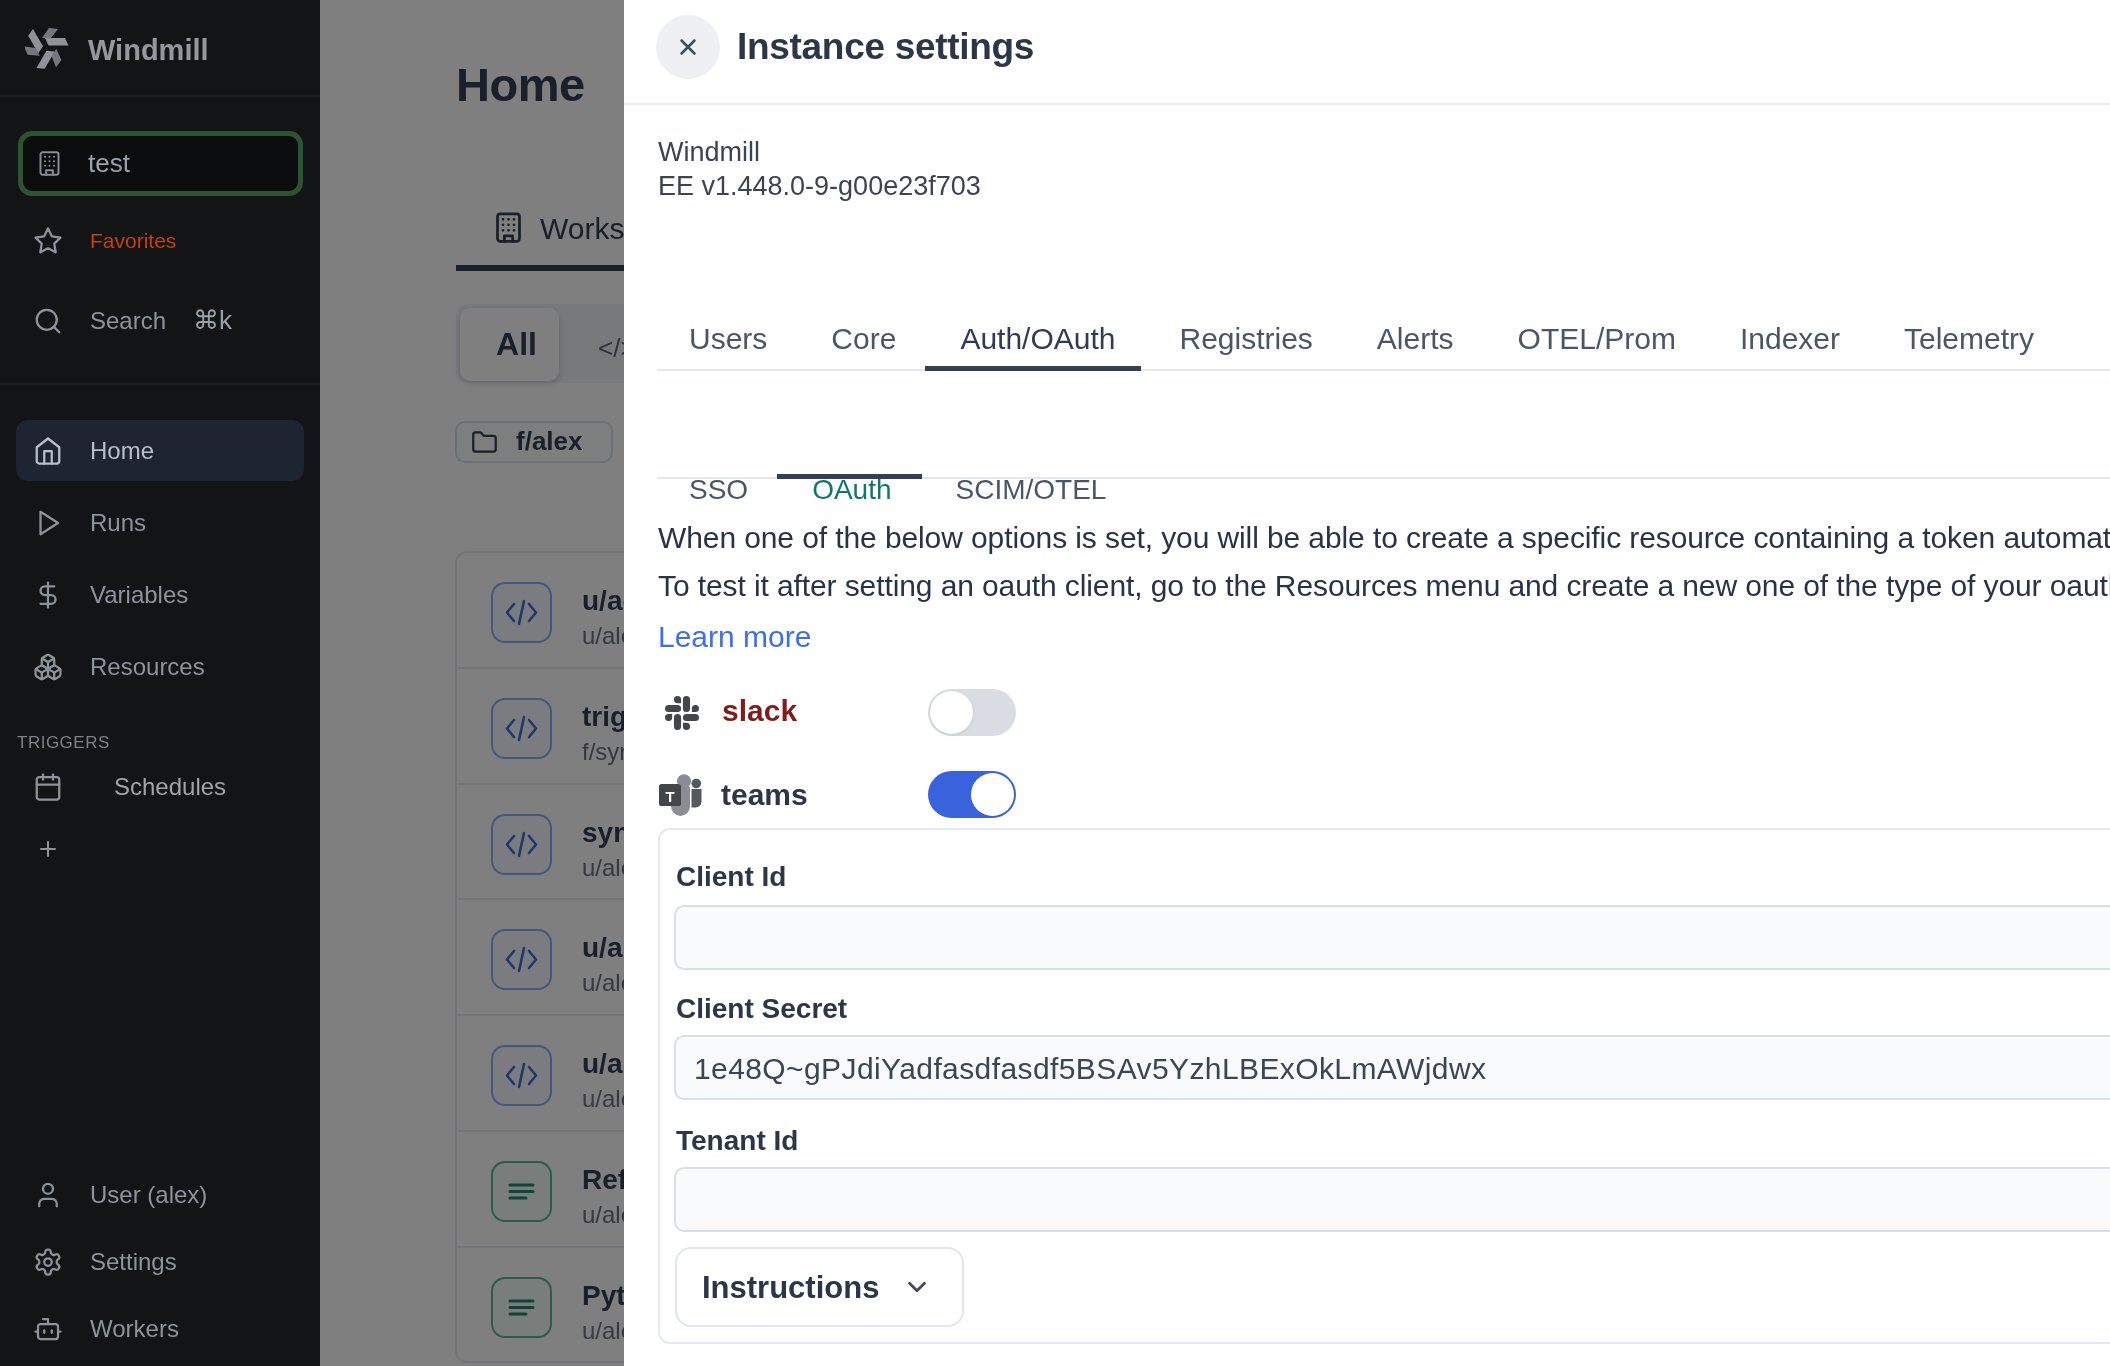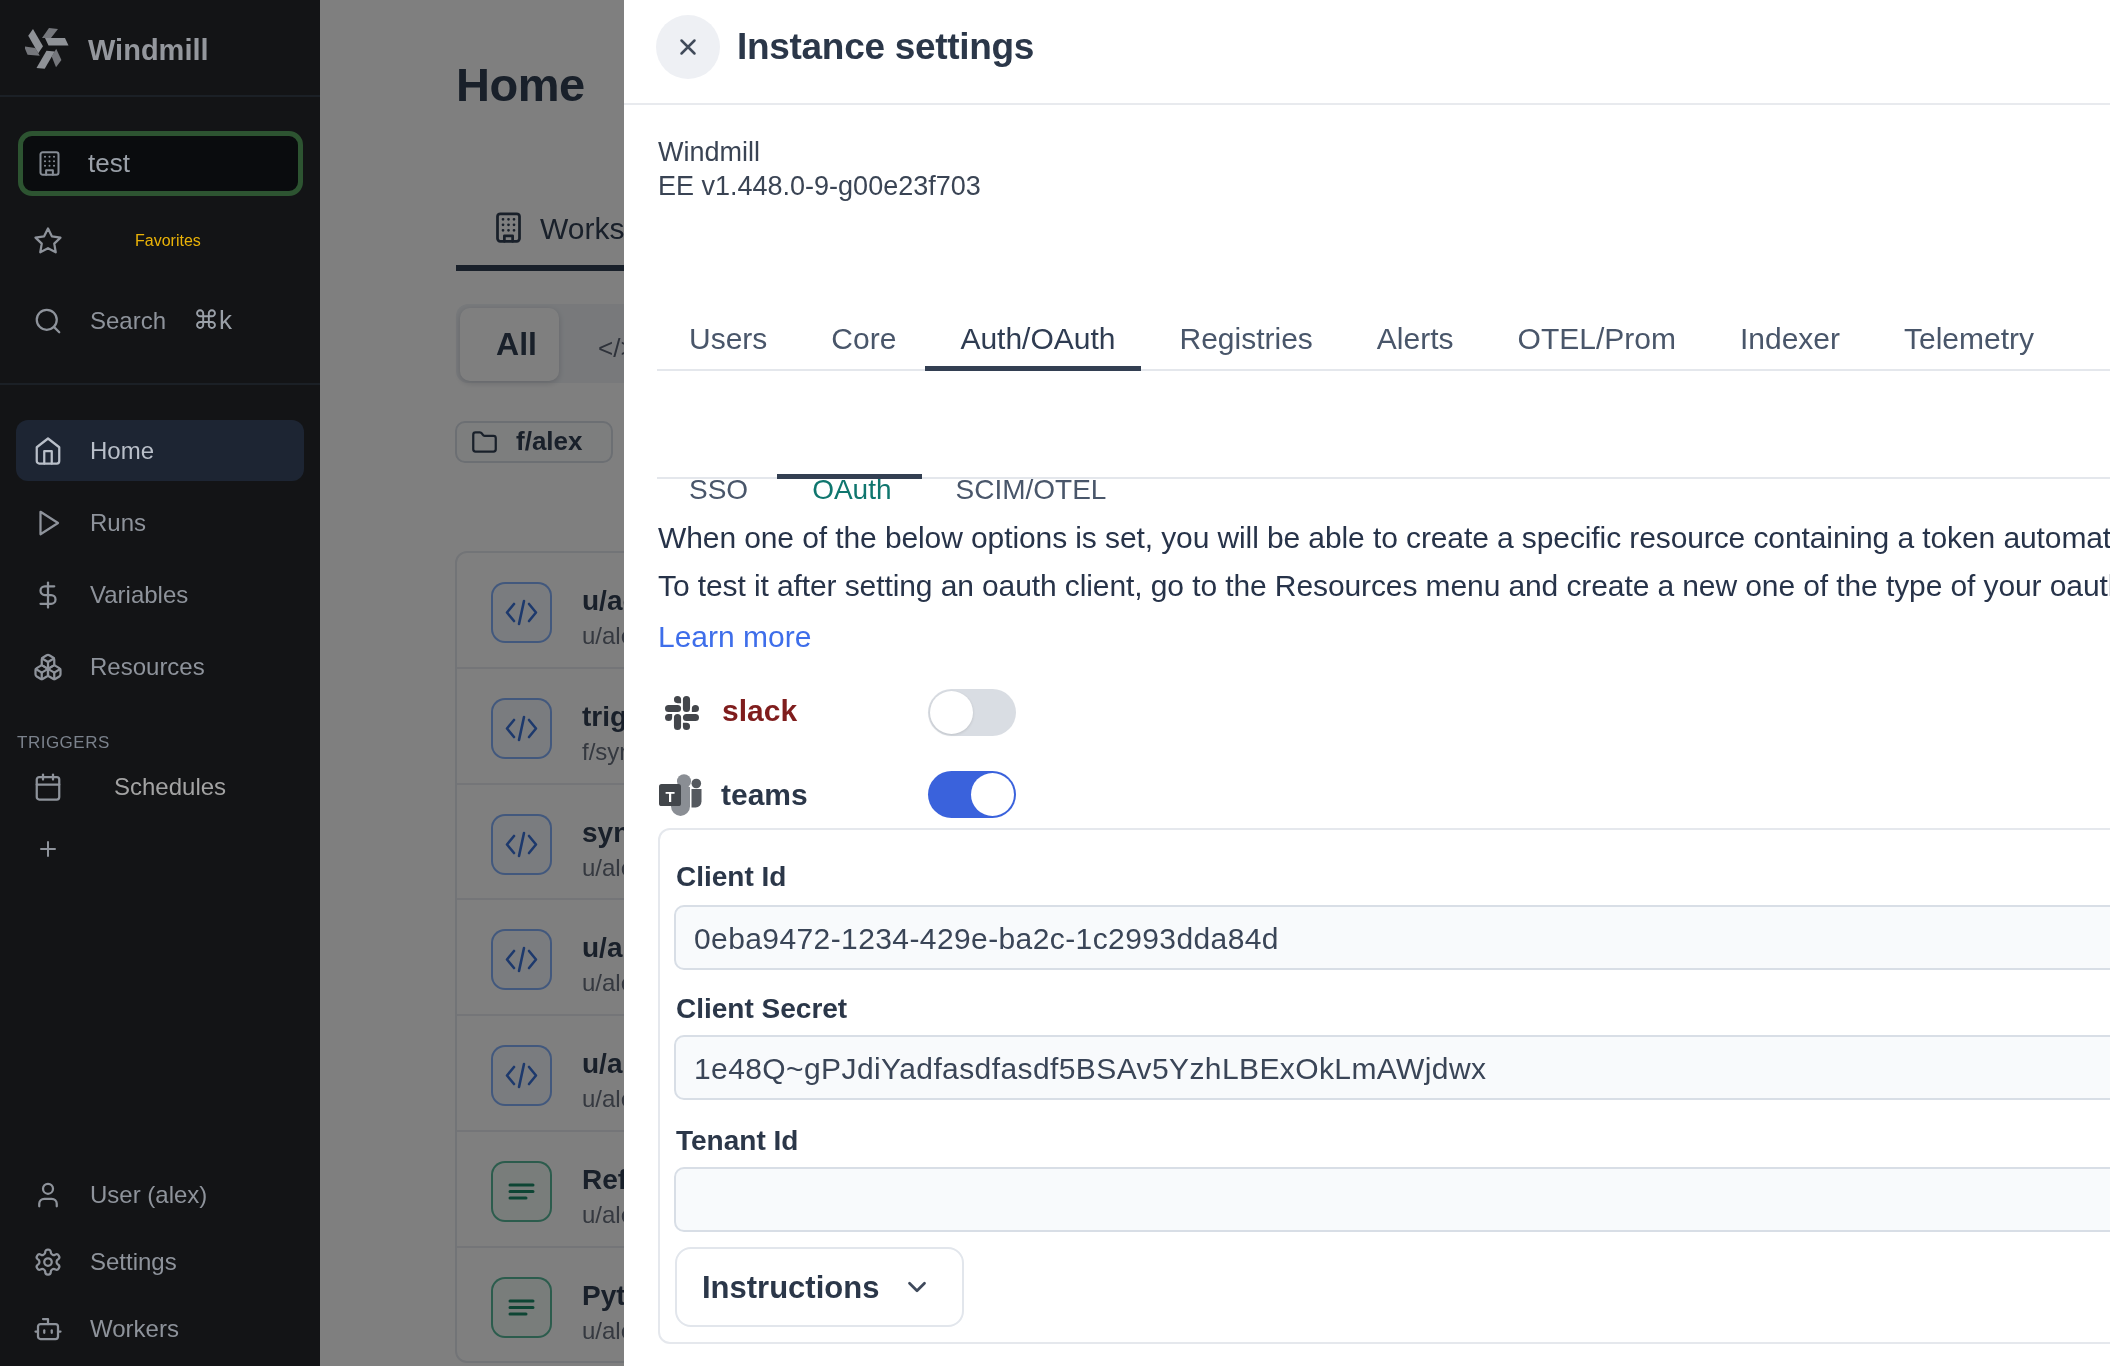--- a/index.html
+++ b/index.html
@@ -123,21 +123,21 @@
   <svg class="abs" style="left:36px;top:150px;" width="27" height="27" viewBox="0 0 24 24" fill="none" stroke="#868c95" stroke-width="1.8" stroke-linecap="round" stroke-linejoin="round">
       <rect width="16" height="20" x="4" y="2" rx="2"></rect>
       <path d="M9 22v-4h6v4"></path>
       <path d="M8 6h.01M16 6h.01M12 6h.01M12 10h.01M12 14h.01M16 10h.01M16 14h.01M8 10h.01M8 14h.01"></path>
     </svg>
   <div class="abs" style="left:88px;top:150px;font-size:26px;color:#9aa0a8;line-height:27px;">test</div>
 
   <svg class="abs" style="left:33px;top:226px;" width="30" height="30" viewBox="0 0 24 24" fill="none" stroke="#8e939b" stroke-width="1.8" stroke-linecap="round" stroke-linejoin="round">
       <polygon points="12 2 15.09 8.26 22 9.27 17 14.14 18.18 21.02 12 17.77 5.82 21.02 7 14.14 2 9.27 8.91 8.26 12 2"></polygon>
     </svg>
-  <div class="abs" style="left:90px;top:229px;font-size:16px;color:#eab308;line-height:24px;margin-left:45px;">Favorites</div>
+  <div class="abs" style="left:90px;top:229px;font-size:21px;color:#c2410c;line-height:24px;">Favorites</div>
 
   <svg class="abs" style="left:33px;top:306px;" width="30" height="30" viewBox="0 0 24 24" fill="none" stroke="#8e939b" stroke-width="1.8" stroke-linecap="round" stroke-linejoin="round">
       <circle cx="11" cy="11" r="8"></circle>
       <path d="m21 21-4.3-4.3"></path>
     </svg>
   <div class="abs" style="left:90px;top:309px;font-size:24px;color:#8e939b;line-height:24px;">Search</div>
   <div class="abs" style="left:193px;top:307px;font-size:26px;font-weight:400;color:#9aa0a8;line-height:27px;">⌘k</div>
 
   <div class="abs" style="left:0;top:383px;width:320px;height:2px;background:#1b2026;"></div>
 
@@ -252,21 +252,20 @@
     <rect x="1" y="10" width="22" height="22" rx="2.6" fill="#42464b"></rect>
     <text x="12" y="27.6" font-size="15" font-weight="bold" fill="#ffffff" text-anchor="middle" font-family="Liberation Sans">T</text>
   </svg>
   <div class="abs" style="left:97px;top:780px;font-size:30px;font-weight:700;color:#2b3749;line-height:30px;">teams</div>
   <div class="abs" style="left:304px;top:771px;width:88px;height:47px;border-radius:24px;background:#3a62dc;"></div>
   <div class="abs" style="left:347px;top:773px;width:43px;height:43px;border-radius:50%;background:#ffffff;"></div>
 
   <div class="abs" style="left:34px;top:828px;width:1492px;height:516px;border:2px solid #e5e8ed;border-radius:12px;"></div>
   <div class="abs" style="left:52px;top:863px;font-size:28px;font-weight:700;color:#2b3749;line-height:28px;">Client Id</div>
   <div class="abs" style="left:50px;top:905px;width:1480px;height:65px;background:#f8fafc;border:2px solid #d8dee6;border-radius:10px;"></div>
-  <div class="abs" style="left:70px;top:924px;font-size:30px;color:#3a4557;line-height:30px;letter-spacing:0.4px;">0eba9472-1234-429e-ba2c-1c2993dda84d</div>
 
   <div class="abs" style="left:52px;top:995px;font-size:28px;font-weight:700;color:#2b3749;line-height:28px;">Client Secret</div>
   <div class="abs" style="left:50px;top:1035px;width:1480px;height:65px;background:#f8fafc;border:2px solid #d8dee6;border-radius:10px;"></div>
   <div class="abs" style="left:70px;top:1054px;font-size:30px;color:#3a4557;line-height:30px;letter-spacing:0.4px;">1e48Q~gPJdiYadfasdfasdf5BSAv5YzhLBExOkLmAWjdwx</div>
 
   <div class="abs" style="left:52px;top:1127px;font-size:28px;font-weight:700;color:#2b3749;line-height:28px;">Tenant Id</div>
   <div class="abs" style="left:50px;top:1167px;width:1480px;height:65px;background:#f8fafc;border:2px solid #d8dee6;border-radius:10px;"></div>
 
   <div class="abs" style="left:51px;top:1247px;width:289px;height:80px;border:2px solid #e2e6ec;border-radius:16px;background:#fff;"></div>
   <div class="abs" style="left:78px;top:1272px;font-size:31px;font-weight:700;color:#2b3749;line-height:31px;">Instructions</div>

